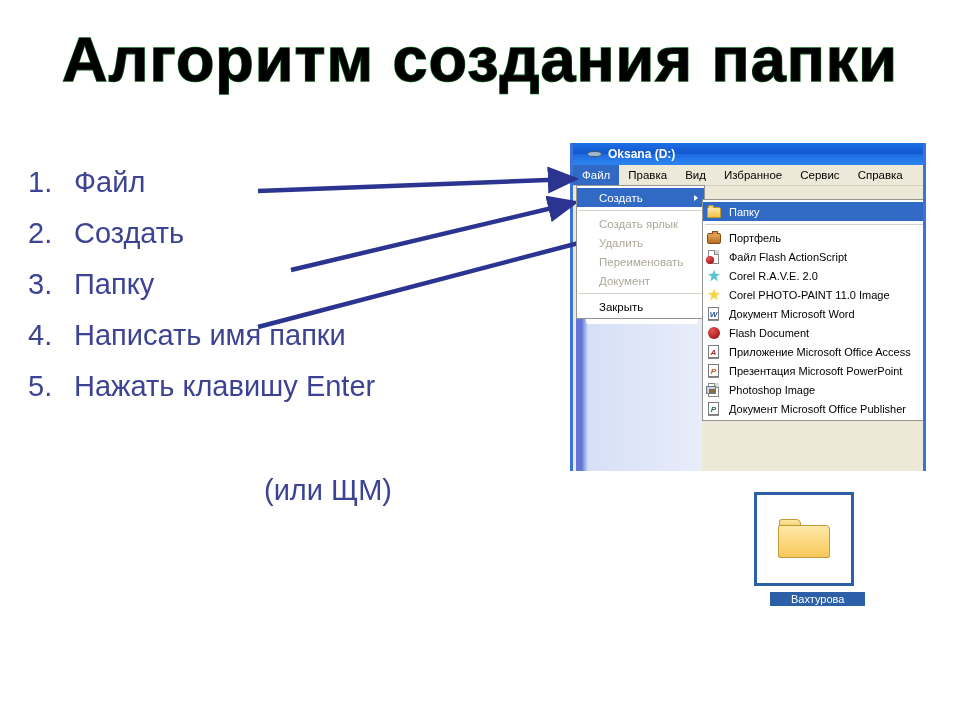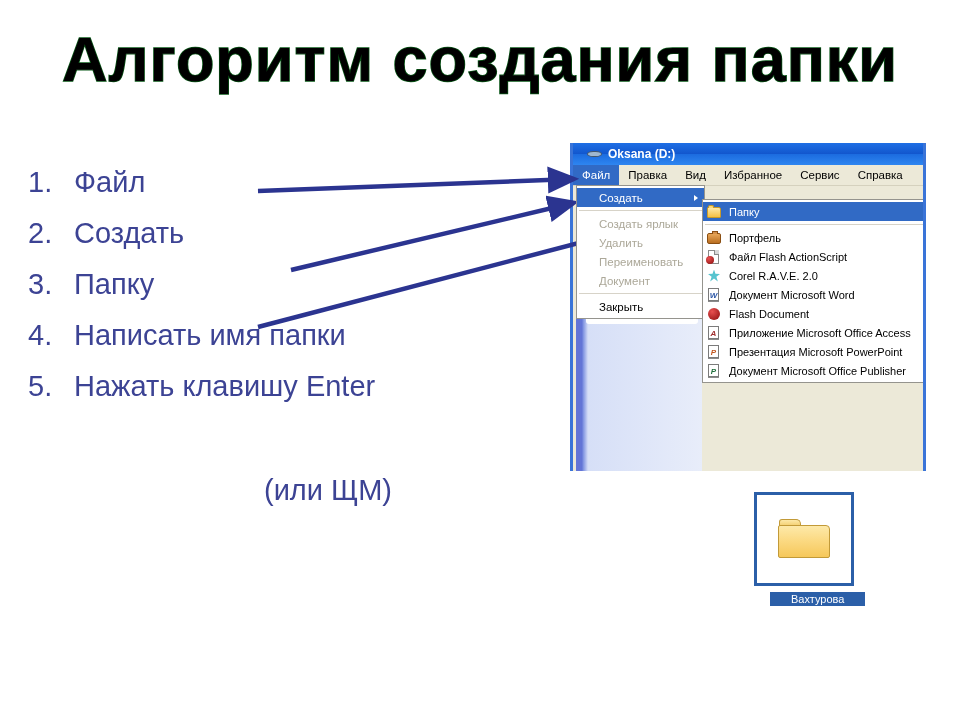--- a/index.html
+++ b/index.html
@@ -523,20 +523,26 @@
         <span class="lbl">Файл Flash ActionScript</span>
       </div>
       <div class="sm-item">
         <span class="ic">
           <i class="ic-star"></i>
         </span>
         <span class="lbl">Corel R.A.V.E. 2.0</span>
       </div>
       <div class="sm-item">
         <span class="ic">
+          <i class="ic-star ic-starY"></i>
+        </span>
+        <span class="lbl">Corel PHOTO-PAINT 11.0 Image</span>
+      </div>
+      <div class="sm-item">
+        <span class="ic">
           <i class="ic-doc"></i>
           <i class="ic-letter" style="color:#2B56A5;">W</i>
         </span>
         <span class="lbl">Документ Microsoft Word</span>
       </div>
       <div class="sm-item">
         <span class="ic">
           <i class="ic-circle"></i>
         </span>
         <span class="lbl">Flash Document</span>
@@ -547,20 +553,27 @@
           <i class="ic-letter" style="color:#A03030;">A</i>
         </span>
         <span class="lbl">Приложение Microsoft Office Access</span>
       </div>
       <div class="sm-item">
         <span class="ic">
           <i class="ic-doc"></i>
           <i class="ic-letter" style="color:#C2561E;">P</i>
         </span>
         <span class="lbl">Презентация Microsoft PowerPoint</span>
+      </div>
+      <div class="sm-item">
+        <span class="ic">
+          <i class="ic-doc"></i>
+          <i class="ic-imgbox" style="left:0;top:4px;width:10px;height:8px;"></i>
+        </span>
+        <span class="lbl">Photoshop Image</span>
       </div>
       <div class="sm-item">
         <span class="ic">
           <i class="ic-doc"></i>
           <i class="ic-letter" style="color:#1E6E3A;">P</i>
         </span>
         <span class="lbl">Документ Microsoft Office Publisher</span>
       </div>
     </div>
 </div>

